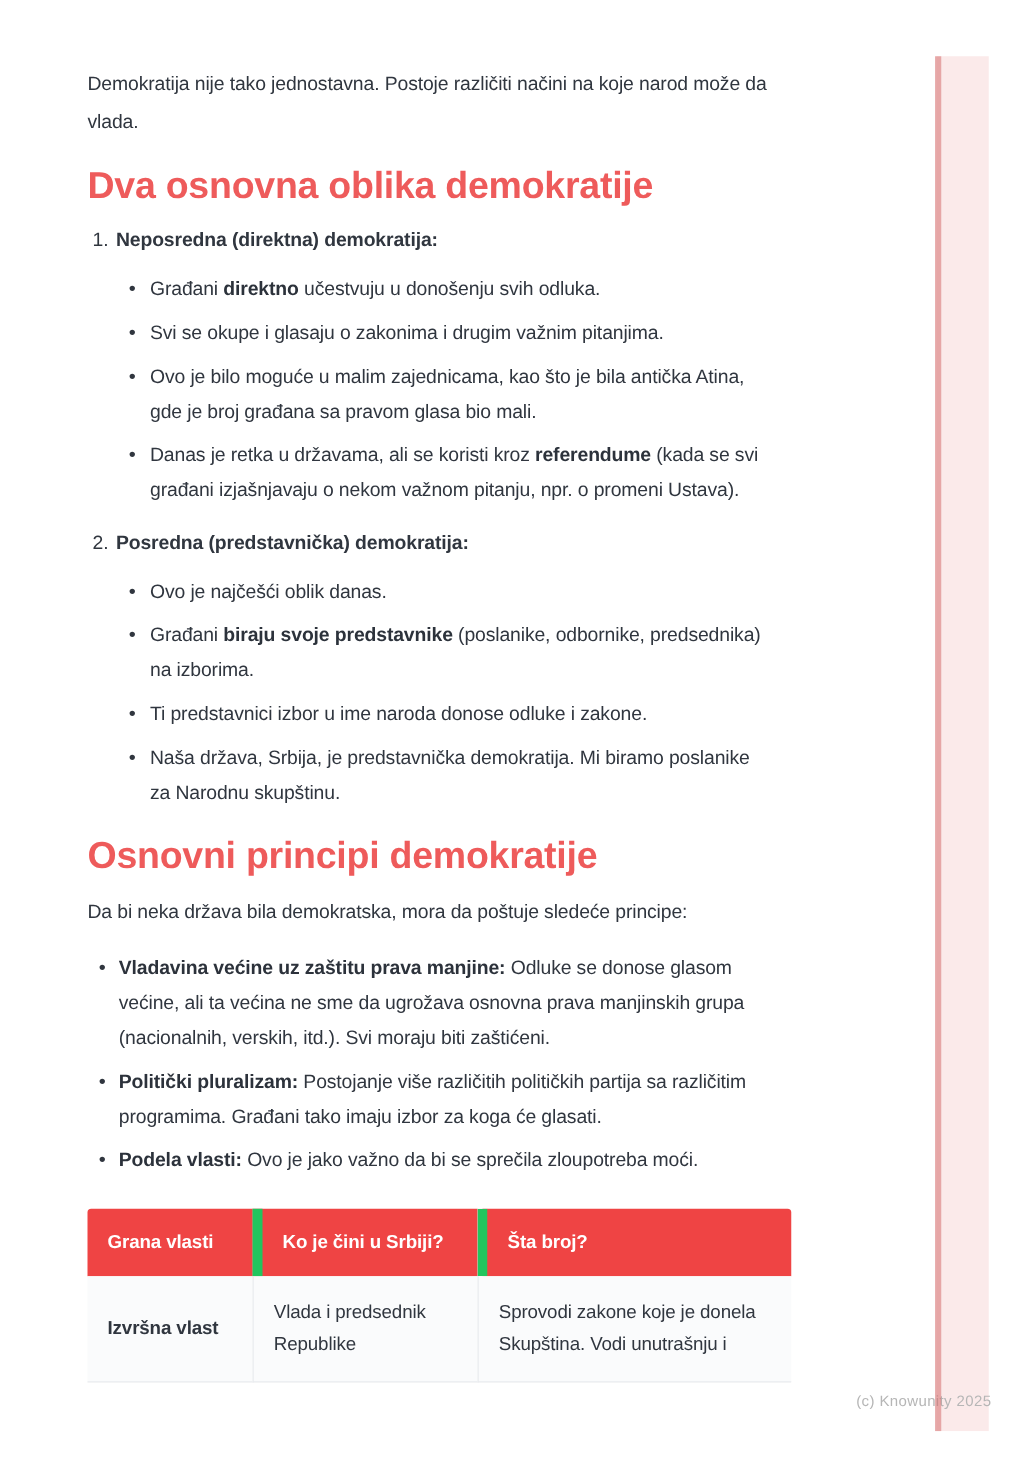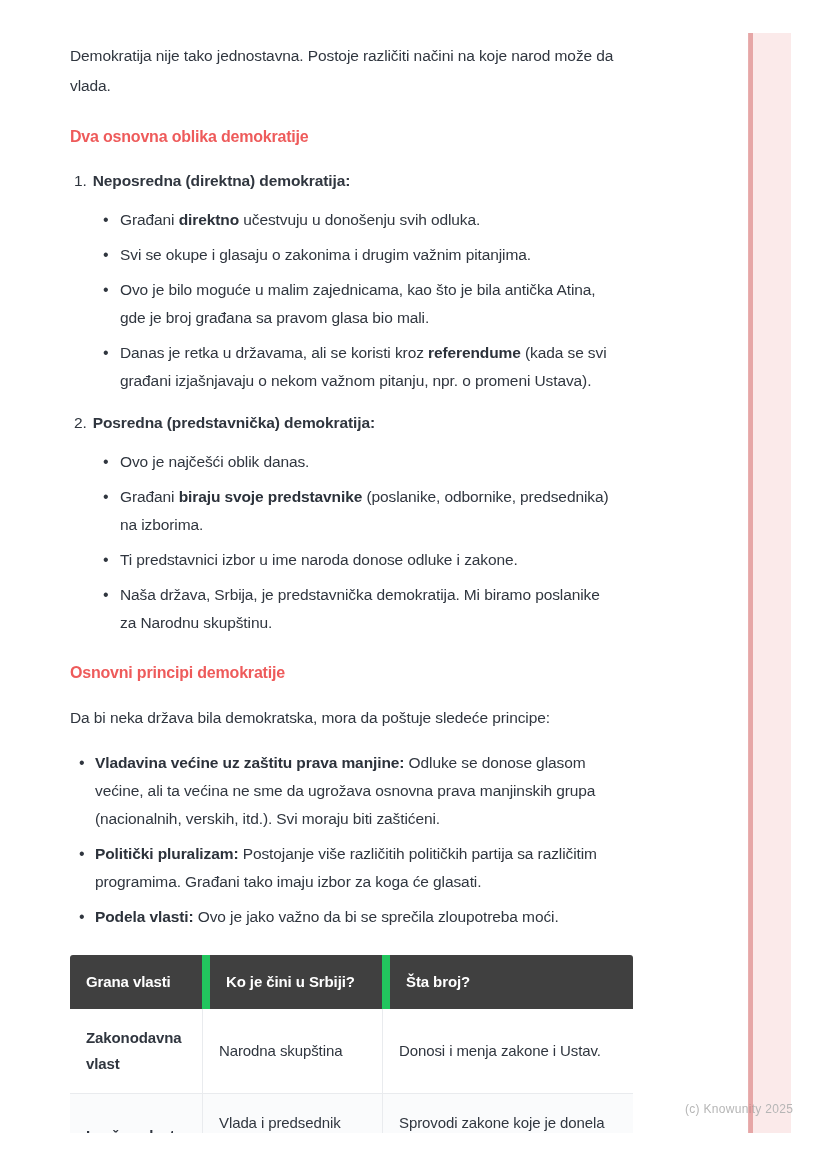--- a/index.html
+++ b/index.html
@@ -5,36 +5,36 @@
   * { margin: 0; padding: 0; box-sizing: border-box; }
   html, body { background: #ffffff; }
   body {
     width: 828px; height: 1171px;
     font-family: "Liberation Sans", "DejaVu Sans", sans-serif;
     color: #30363f;
     position: relative;
     overflow: hidden;
   }
   .page-clip {
-    position: absolute; left: 0; top: 0;
+    position: absolute; left: 0; top: 12px;
     width: 806px; height: 1133px;
     overflow: hidden;
   }
   .content {
     position: absolute; left: 70px; top: 27px;
     width: 566px;
     padding-top: 14px;
     font-size: 15.5px;
     line-height: 30px;
     letter-spacing: -0.1px;
   }
   .intro { margin-bottom: 14px; }
   h2.section-heading {
     color: #ee5b5b;
-    font-size: 16px;
+    font-size: 30px;
     line-height: 28px;
     font-weight: 700;
     margin: 22px 0 16px 0;
     letter-spacing: -0.2px;
   }
   
   ol.forms { list-style: none; margin: 0 0 6px 0; }
   ol.forms > li { margin: 0 16px 14px 0; }
   .form-item-head { padding-left: 4px; line-height: 28px; }
   .form-item-num { font-weight: 400; margin-right: 6px; }
@@ -67,21 +67,21 @@
   strong { font-weight: 700; color: #2c323b; }
   
   table.gov-table {
     margin-top: 24px;
     width: 563px;
     border-collapse: separate;
     border-spacing: 0;
     font-size: 15px;
   }
   table.gov-table th {
-    background: #404040;
+    background: #ef4444;
     color: #ffffff;
     font-weight: 700;
     text-align: left;
     padding: 16px 16px;
     line-height: 22px;
   }
   table.gov-table th + th { border-left: 8px solid #22c55e; }
   table.gov-table th:first-child { border-top-left-radius: 3px; }
   table.gov-table th:last-child { border-top-right-radius: 3px; }
   table.gov-table td {
@@ -167,25 +167,20 @@
           <col class="c3">
         </colgroup>
       <thead>
         <tr>
           <th>Grana vlasti</th>
           <th>Ko je čini u Srbiji?</th>
           <th>Šta broj?</th>
         </tr>
       </thead>
       <tbody id="table-body">
-          <tr>
-            <td class="branch">Zakonodavna vlast</td>
-            <td class="who">Narodna skupština</td>
-            <td class="what">Donosi i menja zakone i Ustav.</td>
-          </tr>
           <tr class="row-alt">
             <td class="branch">Izvršna vlast</td>
             <td class="who">Vlada i predsednik Republike</td>
             <td class="what">Sprovodi zakone koje je donela Skupština. Vodi unutrašnju i</td>
           </tr>
         </tbody>
     </table>
 
   </div>
 

